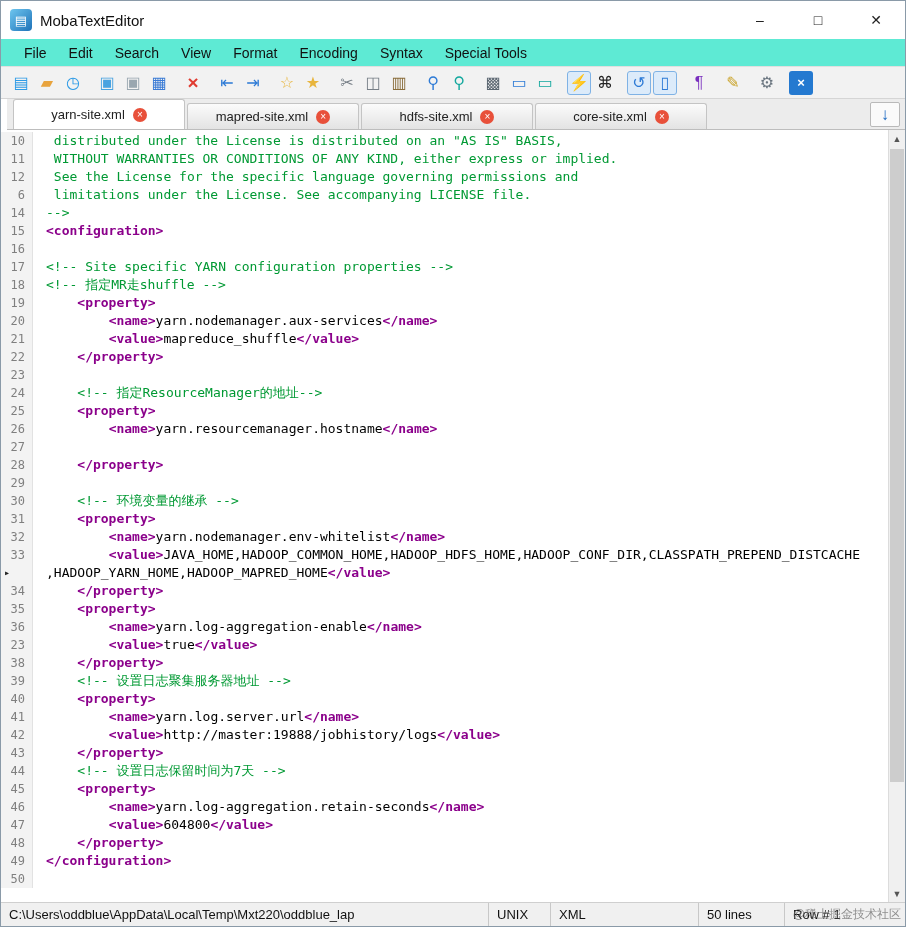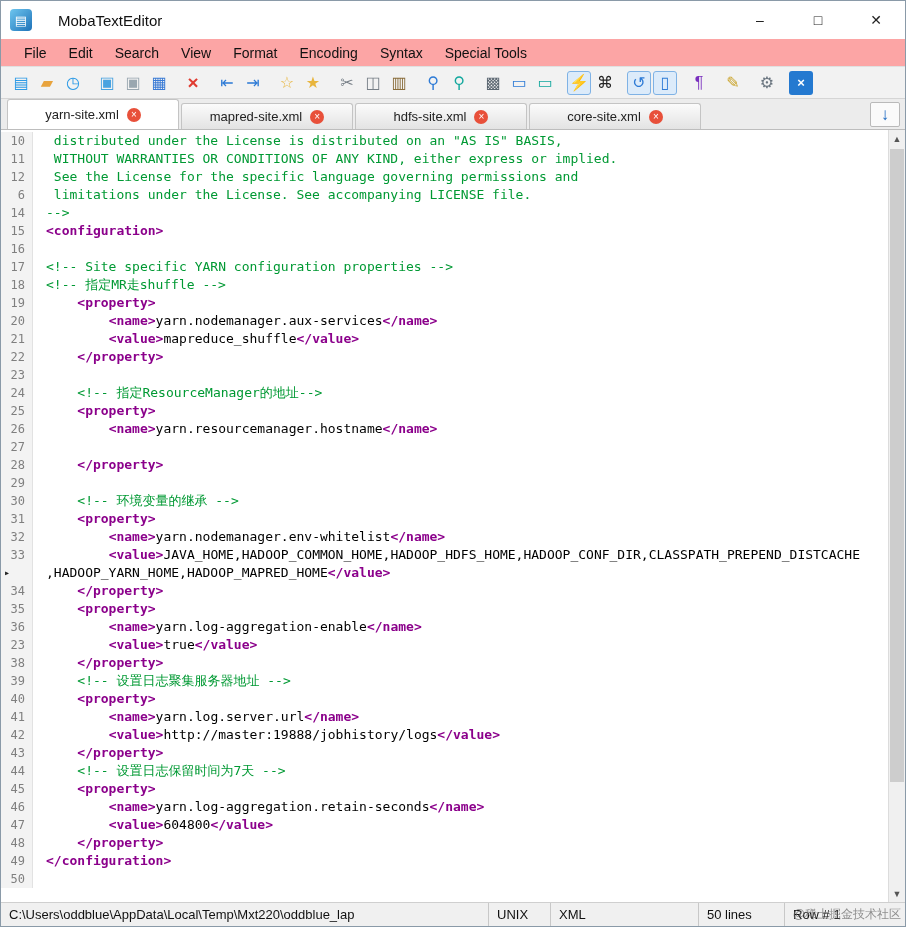--- a/index.html
+++ b/index.html
@@ -6,40 +6,40 @@
   html,body { width:906px; height:927px; overflow:hidden; background:#fff;
               font-family:"Liberation Sans", sans-serif; }
   .window { position:relative; width:906px; height:927px; border:1px solid #8a9aa8;
             display:flex; flex-direction:column; background:#fff; }
 
   
   .titlebar { height:38px; flex:none; display:flex; align-items:center; background:#fff; padding-left:9px; }
   .app-icon { width:22px; height:22px; border-radius:4px;
               background:linear-gradient(135deg,#6ec6ef 0%,#1e72b8 100%);
               color:#fff; font-size:13px; display:flex; align-items:center; justify-content:center; }
-  .title-text { margin-left:26px; font-size:15px; color:#111;text-align:right; }
+  .title-text { margin-left:8px; font-size:15px; color:#111;text-align:right; }
   .win-controls { margin-left:auto; display:flex; height:38px; }
   .win-btn { width:58px; height:38px; display:flex; align-items:center; justify-content:center;
              font-size:14px; color:#222; cursor:default; }
 
   
-  .menubar { height:27px; flex:none; display:flex; align-items:center; background:#fca5a5; padding-left:12px; }
+  .menubar { height:27px; flex:none; display:flex; align-items:center; background:#5eead4; padding-left:12px; }
   .menu-item { padding:0 11px; font-size:14px; color:#111; height:100%; display:flex; align-items:center; }
 
   
   .toolbar { height:33px; flex:none; display:flex; align-items:center; background:#f2f2f2;
              border-top:1px solid #e0e0e0; border-bottom:1px solid #d5d5d5; padding:0 7px; }
   .tool { width:24px; height:24px; margin:0 1px; display:flex; align-items:center; justify-content:center;
           font-size:16px; line-height:1; border:1px solid transparent; border-radius:3px; }
   .tool.grp { margin-left:9px; }
   .tool.active { background:#dcebfa; border-color:#7fb2e5; }
   .tool.boxed { font-weight:bold; font-size:13px; }
 
   
-  .tabzone { height:31px; flex:none; position:relative; background:#ececec; border-bottom:1px solid #bdbdbd; }
+  .tabzone { height:31px; flex:none; position:relative; background:#ececec; border-bottom:1px solid #bdbdbd;margin-left:6px; }
   .tabstrip { display:flex; align-items:flex-end; height:100%; padding-left:6px; }
   .tab { width:172px; height:26px; margin-right:2px; display:flex; align-items:center; justify-content:center;
          gap:8px; background:linear-gradient(#fbfbfb,#e3e3e3); border:1px solid #c4c4c4; border-bottom:none;
          border-radius:3px 3px 0 0; font-size:13px; color:#222; }
   .tab.active { height:30px; background:#fff; position:relative; z-index:2; }
   .tab-close { width:14px; height:14px; flex:none; border-radius:50%; background:#e8503a; color:#fff;
                font-size:10px; line-height:1; display:flex; align-items:center; justify-content:center; }
   .tab-arrow { position:absolute; right:5px; top:3px; width:30px; height:25px; background:#fafafa;
                border:1px solid #b9b9b9; border-radius:2px; color:#1565c0; font-size:17px; font-weight:bold;
                display:flex; align-items:center; justify-content:center; }

